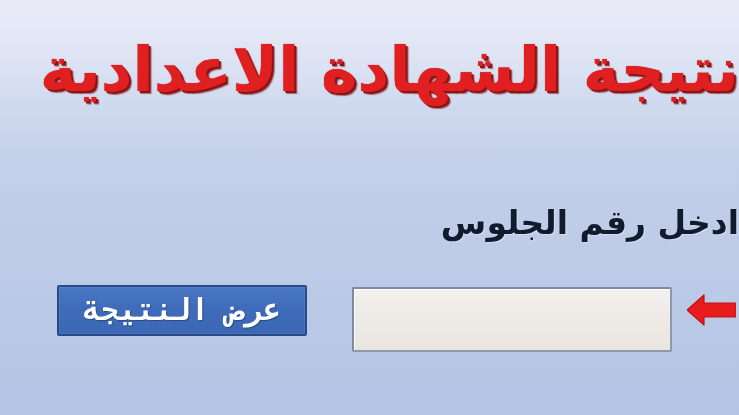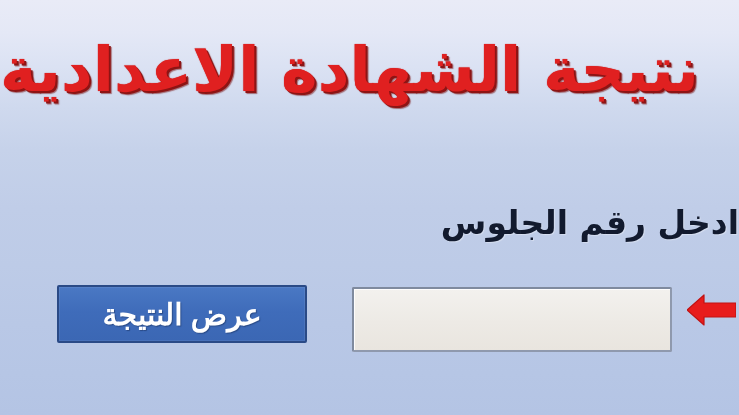--- a/index.html
+++ b/index.html
@@ -26,21 +26,21 @@
         #b6c6e5 90%,
         #b4c4e4 100%);
   }
 
   
   .title-wrap {
     position: absolute;
     left: 0;
     top: 34px;
     width: 739px;
-    text-align: left;
+    text-align: right;
     direction: rtl;
   }
   .title {
     display: inline-block;
     font-family: "DejaVu Sans", "Liberation Sans", sans-serif;
     font-size: 62px;
     line-height: 1.15;
     font-weight: 700;
     color: #e02020;
     letter-spacing: 0px;
@@ -70,27 +70,27 @@
     text-shadow: 1px 1px 1px rgba(255,255,255,0.35);
     white-space: nowrap;
   }
 
   
   .submit-button {
     position: absolute;
     left: 57px;
     top: 285px;
     width: 250px;
-    height: 58px;
+    height: 51px;
     box-sizing: border-box;
     border: 2px solid #2a4a86;
     border-radius: 2px;
     background: linear-gradient(to bottom, #4a78c4 0%, #3f6cba 45%, #3b67b4 100%);
     color: #ffffff;
-    font-family: Liberation Sans, sans-serif;
+    font-family: Liberation Mono, monospace;
     font-size: 30px;
     font-weight: 700;
     direction: rtl;
     display: flex;
     align-items: center;
     justify-content: center;
     cursor: pointer;
     text-shadow: 1px 1px 1px rgba(20,40,80,0.45);
     box-shadow: inset 0 0 0 1px rgba(255,255,255,0.07);
     padding: 0;

